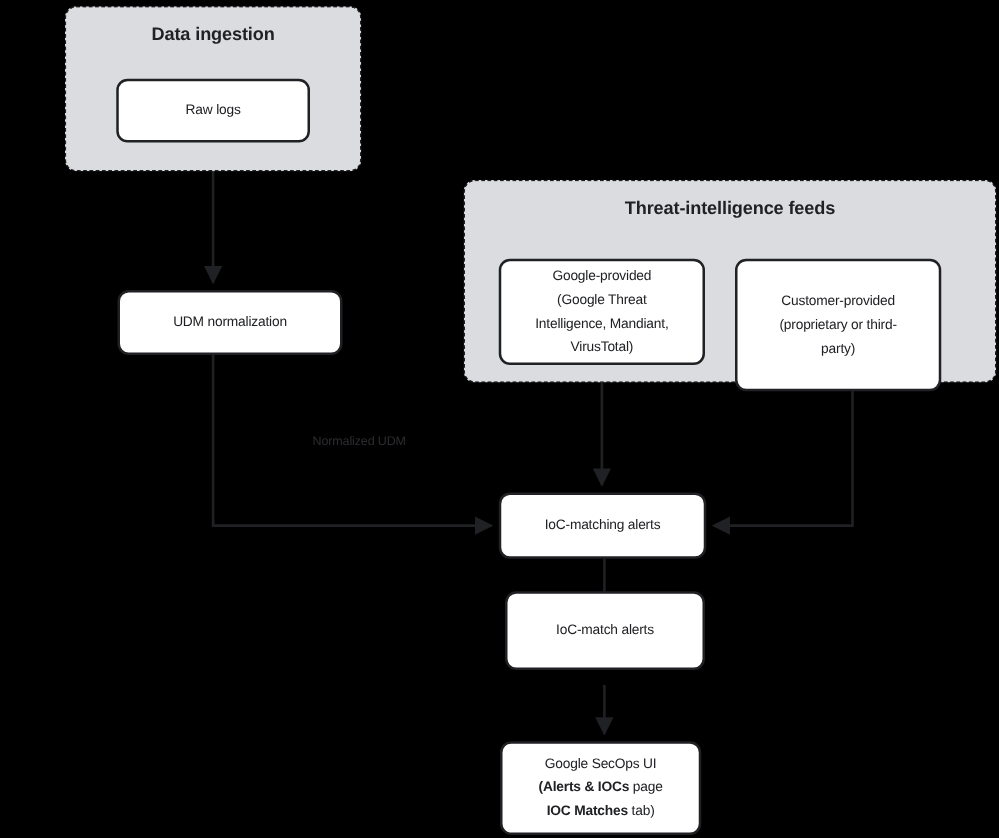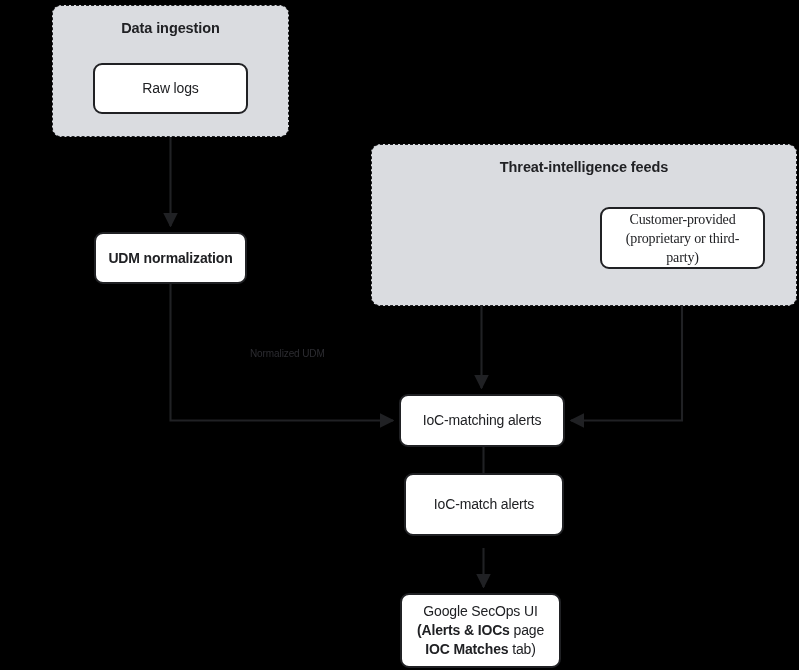--- a/index.html
+++ b/index.html
@@ -49,21 +49,21 @@
     position: absolute;
     background: #ffffff;
     border: 2.1px solid #202124;
     border-radius: 9px;
     box-sizing: border-box;
     display: flex;
     align-items: center;
     justify-content: center;
     text-align: center;
     color: #202124;
-    font-size: 14px;
+    font-size: 11px;
     line-height: 19px;
     letter-spacing: -0.15px;
     padding: 3px 6px;
   }
   .node .lines { width: 100%; }
   .node .ln { display: block; }
   .node .b { font-weight: bold; }
   
   .edge-label {
     position: absolute;
@@ -103,26 +103,34 @@
   </div>
 
   <div class="cluster" style="left:371px; top:144px; width:426px; height:162px;">
     <div class="cluster-title" style="top:14px;">Threat-intelligence feeds</div>
   </div>
 
   <div class="node" style="left:93px; top:63px; width:155px; height:51px;">
     <span class="lines">Raw logs</span>
   </div>
 
-  <div class="node" style="left:94px; top:232px; width:153px; height:52px;font-weight:bold;">
+  <div class="node" style="left:94px; top:232px; width:180px; height:52px;">
     <span class="lines">UDM normalization</span>
   </div>
 
+  <div class="node" style="left:399px; top:207px; width:165px; height:85px;">
+    <span class="lines">
+      <span class="ln">Google-provided</span>
+      <span class="ln">(Google Threat</span>
+      <span class="ln">Intelligence, Mandiant,</span>
+      <span class="ln">VirusTotal)</span>
+    </span>
+  </div>
 
-  <div class="node" style="left:600px; top:207px; width:165px; height:62px;font-family:Liberation Serif, serif;">
+  <div class="node" style="left:588px; top:207px; width:165px; height:106px;">
     <span class="lines">
       <span class="ln">Customer-provided</span>
       <span class="ln">(proprietary or third-</span>
       <span class="ln">party)</span>
     </span>
   </div>
 
   <div class="node" style="left:399px; top:394px; width:166px; height:53px;">
     <span class="lines">IoC-matching alerts</span>
   </div>

